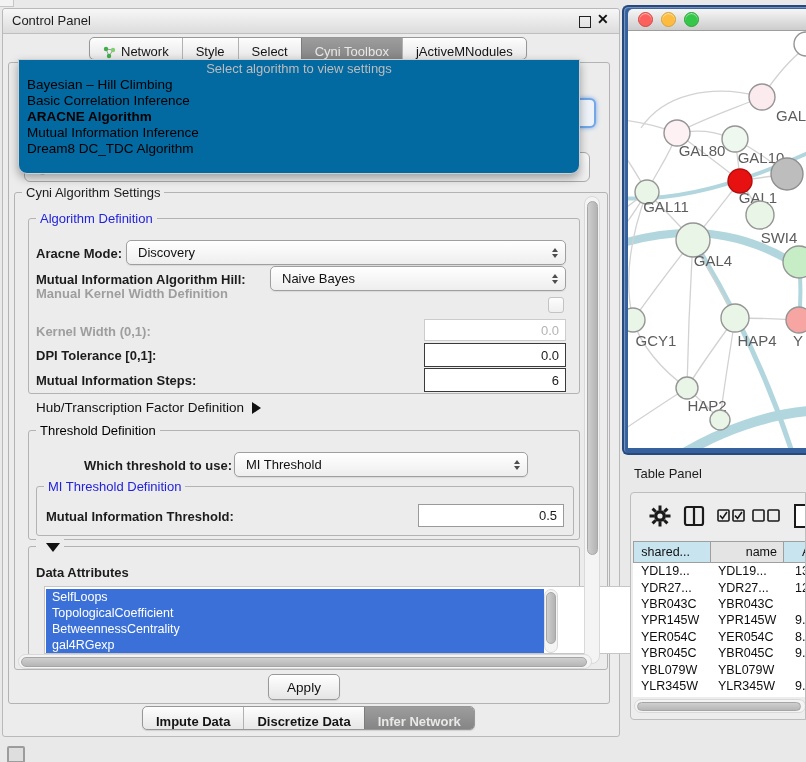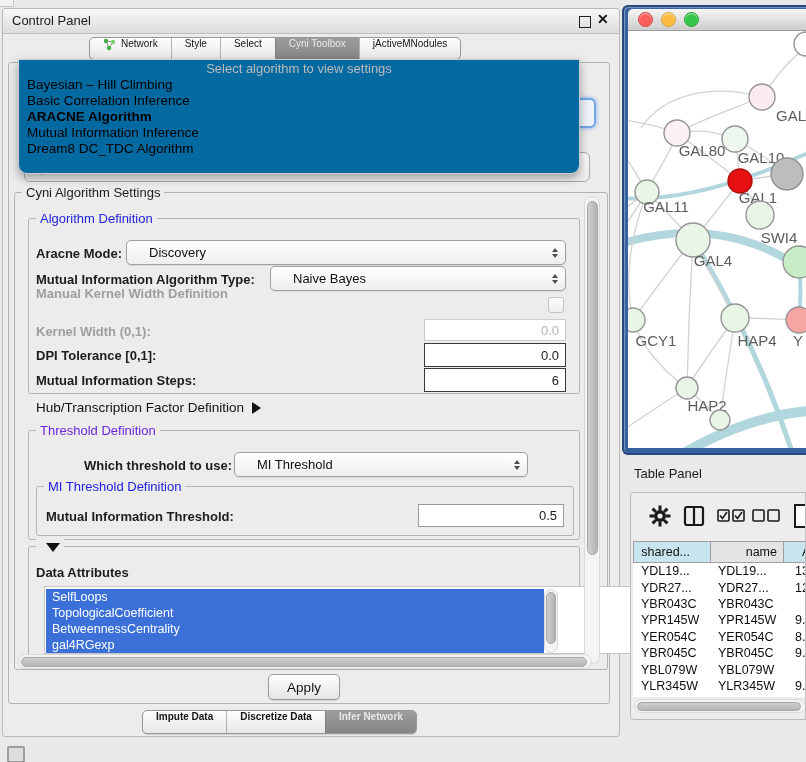--- a/index.html
+++ b/index.html
@@ -16,46 +16,46 @@
   .cp-titlebar{left:0;top:0;right:0;height:24px;
       background:linear-gradient(#f7f7f7,#dcdcdc);
       border-bottom:1px solid #bfbfbf;border-radius:3px 3px 0 0;}
   .cp-title{left:9px;top:4px;font-size:13px;color:#1c1c1c}
   .float-icon{left:576px;top:7px;width:10px;height:10px;border:1.5px solid #222;background:transparent}
   .close-icon{left:594px;top:2px;font-size:14px;font-weight:bold;color:#111}
 
   
   .segments{display:inline-flex;border:1px solid #979797;border-radius:5px;overflow:hidden;
       background:linear-gradient(#fdfdfd,#e7e7e7);box-shadow:0 1px 1px rgba(0,0,0,.12);height:21px}
-  .segment{font-size:10px;padding:0 13px;display:flex;align-items:flex-start;gap:5px;
+  .segment{font-size:13px;padding:0 13px;display:flex;align-items:flex-end;gap:5px;
       border-left:1px solid #b1b1b1;color:#141414;white-space:nowrap}
   .segment:first-child{border-left:none}
   .segment.active{background:linear-gradient(#9d9d9d,#858585);color:#e9e9e7;
       border-left-color:#7d7d7d}
 
   
   .content-panel{left:8px;top:62px;width:600px;height:640px;border:1px solid #b3b3b3;
       border-radius:3px;background:#ececec}
 
   
   .gbox{border:1px solid #b3b3b3;border-radius:3px;background:transparent}
   .gbox-title{background:#ececec;padding:0 4px;font-size:13px;white-space:nowrap}
   .t-blue{color:#2222dd}
-  .t-green{color:#6d28d9}
+  .t-green{color:#000000}
   .t-black{color:#1c1c1c}
 
   .lbl{font-size:13px;font-weight:bold;color:#1c1c1c;white-space:nowrap}
   .lbl-dis{font-size:13px;font-weight:bold;color:#9e9e9e;white-space:nowrap}
   .plain{font-size:13.5px;color:#111;white-space:nowrap}
 
   
   .combo{border:1px solid #9f9f9f;border-radius:5px;
       background:linear-gradient(#ffffff,#eeeeee);
       font-size:13px;color:#111;display:flex;align-items:center;
-      padding-left:22px;box-shadow:0 1px 1px rgba(0,0,0,.08)}
+      padding-left:11px;box-shadow:0 1px 1px rgba(0,0,0,.08)}
   .arrows{position:absolute;right:7px;top:50%;transform:translateY(-50%);
       display:flex;flex-direction:column;gap:2px}
   .tri-up{width:0;height:0;border-left:3.5px solid transparent;border-right:3.5px solid transparent;
       border-bottom:4.5px solid #4d4d4d}
   .tri-dn{width:0;height:0;border-left:3.5px solid transparent;border-right:3.5px solid transparent;
       border-top:4.5px solid #4d4d4d}
 
   
   .field{background:#fff;font-size:13px;display:flex;align-items:center;
       justify-content:flex-end;padding-right:6px;box-sizing:border-box}
@@ -185,21 +185,21 @@
 
 <div class="abs lbl" style="left:36px;top:246px">Aracne Mode:</div>
 <div class="abs combo" style="left:126px;top:240px;width:440px;height:25px;box-sizing:border-box">
   <span>Discovery</span>
   <span class="arrows">
       <span class="tri-up"></span>
       <span class="tri-dn"></span>
     </span>
 </div>
 
-<div class="abs lbl" style="left:36px;top:272px">Mutual Information Algorithm Type:</div>
+<div class="abs lbl" style="left:36px;top:272px">Mutual Information Algorithm Hill:</div>
 <div class="abs combo" style="left:270px;top:266px;width:296px;height:25px;box-sizing:border-box">
   <span>Naive Bayes</span>
   <span class="arrows">
       <span class="tri-up"></span>
       <span class="tri-dn"></span>
     </span>
 </div>
 
 <div class="abs lbl-dis" style="left:36px;top:286px">Manual Kernel Width Definition</div>
 <div class="abs checkbox" style="left:548px;top:297px;width:14px;height:14px"></div>

